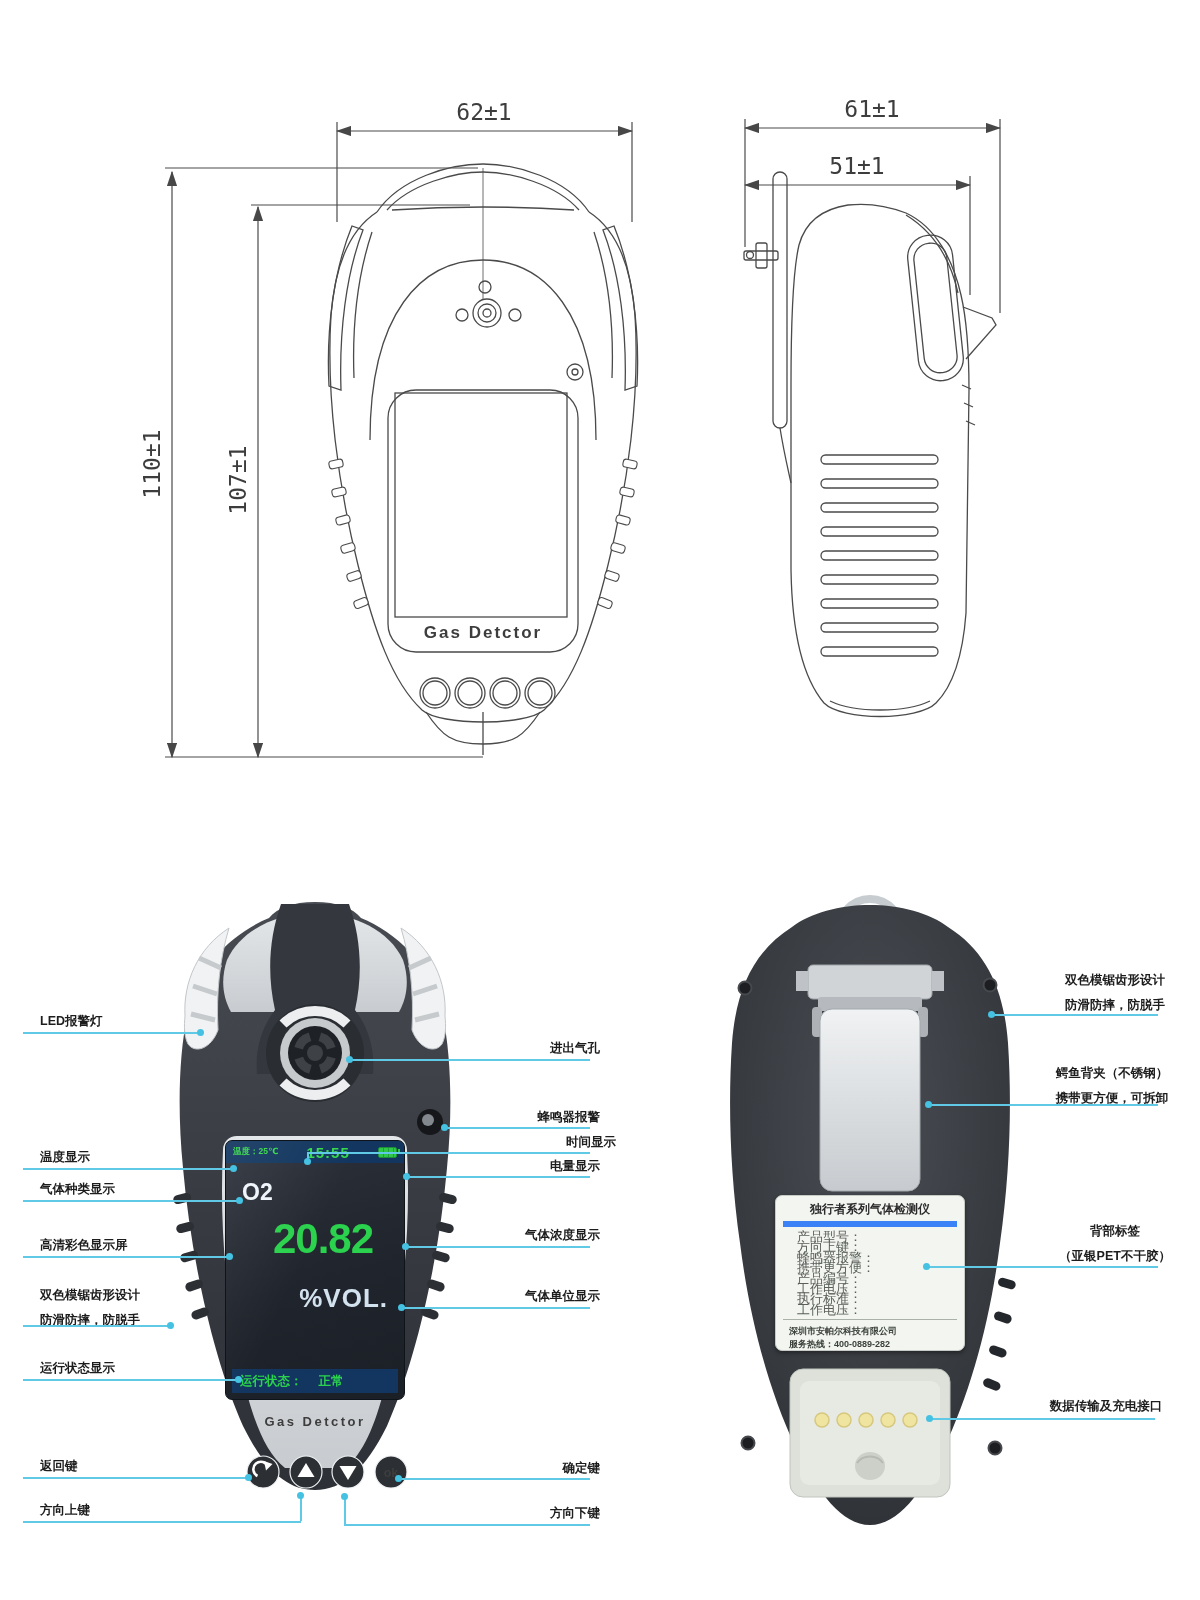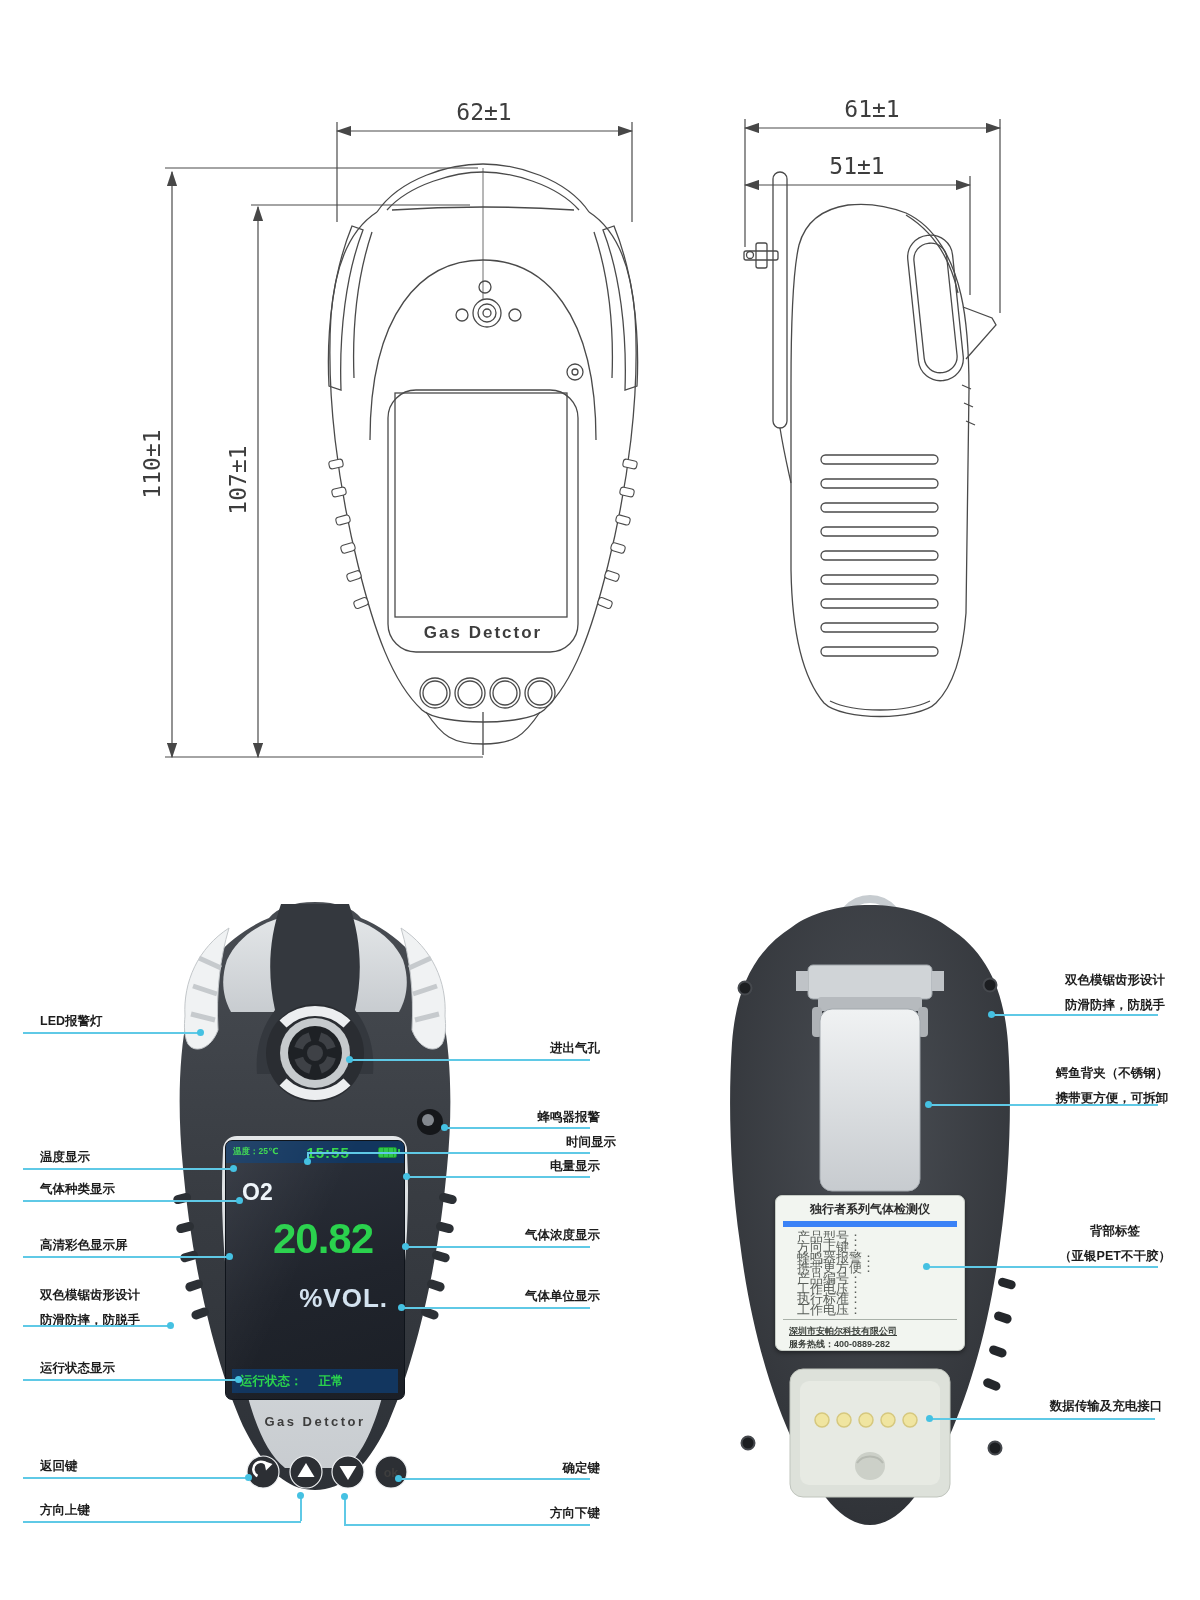--- a/index.html
+++ b/index.html
@@ -38,21 +38,21 @@
   .sc-sheen{position:absolute;inset:0;background:linear-gradient(115deg,rgba(255,255,255,.08),rgba(255,255,255,0) 45%);}
   
   .sticker{position:absolute;left:775px;top:1195px;width:190px;height:156px;background:#f2f5f0;
            border:1px solid #c6ccc5;border-radius:7px;box-shadow:0 2px 4px rgba(0,0,0,.4);
            box-sizing:border-box;overflow:hidden;}
   .stk-title{height:25px;line-height:26px;text-align:center;font-size:12px;font-weight:bold;color:#2b2b2b;
              border-bottom:6px solid #3b82f6;margin:0 7px;}
   .stk-fields{padding:5px 14px 4px;border-bottom:1px solid #a9b1a9;margin:0 7px;}
   .stk-field{font-size:13px;color:#5a5f5a;line-height:10.4px;}
   .stk-company,.stk-hotline{font-size:9px;font-weight:bold;color:#3c413c;padding:0 13px;line-height:12.5px;}
-  .stk-company{padding-top:5px;text-decoration:underline;}
+  .stk-company{padding-top:5px;}
 </style>
 </head>
 <body>
 
 <div class="page">
 
   <svg class="abs" style="left:140px;top:60px" width="560" height="720" viewBox="0 0 560 720">
     <defs>
       <marker id="aF" viewBox="0 0 12 8" refX="11" refY="4" markerWidth="13" markerHeight="9" orient="auto-start-reverse">
         <path d="M0,0 L12,4 L0,8 Z" fill="#474747"></path>

